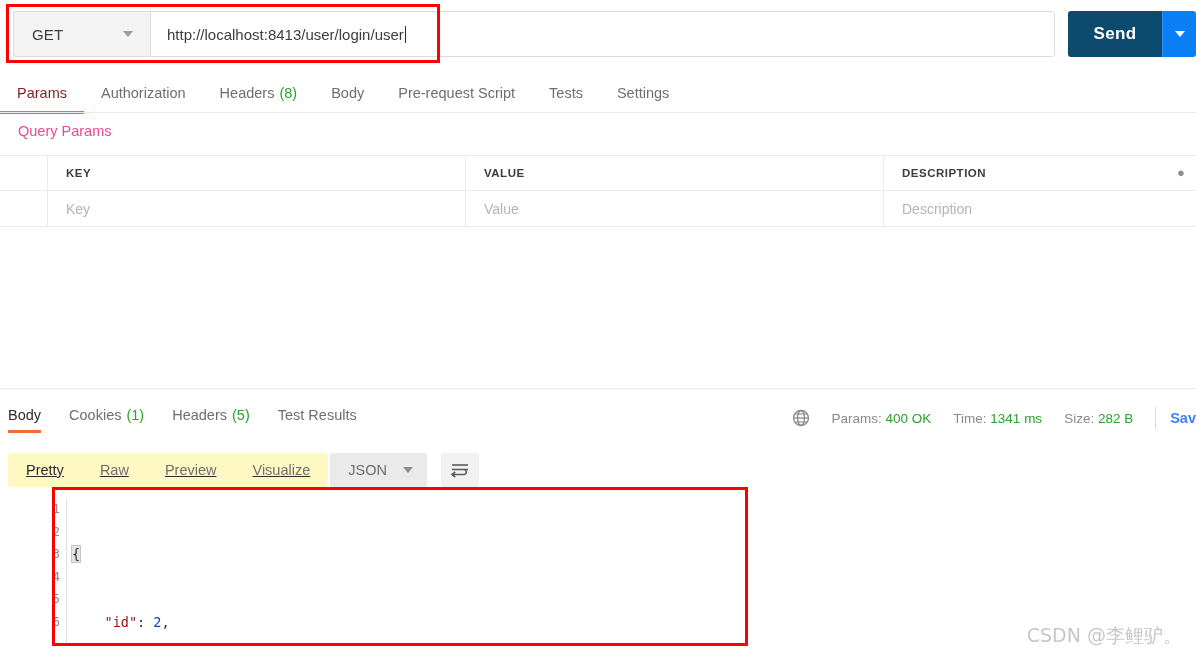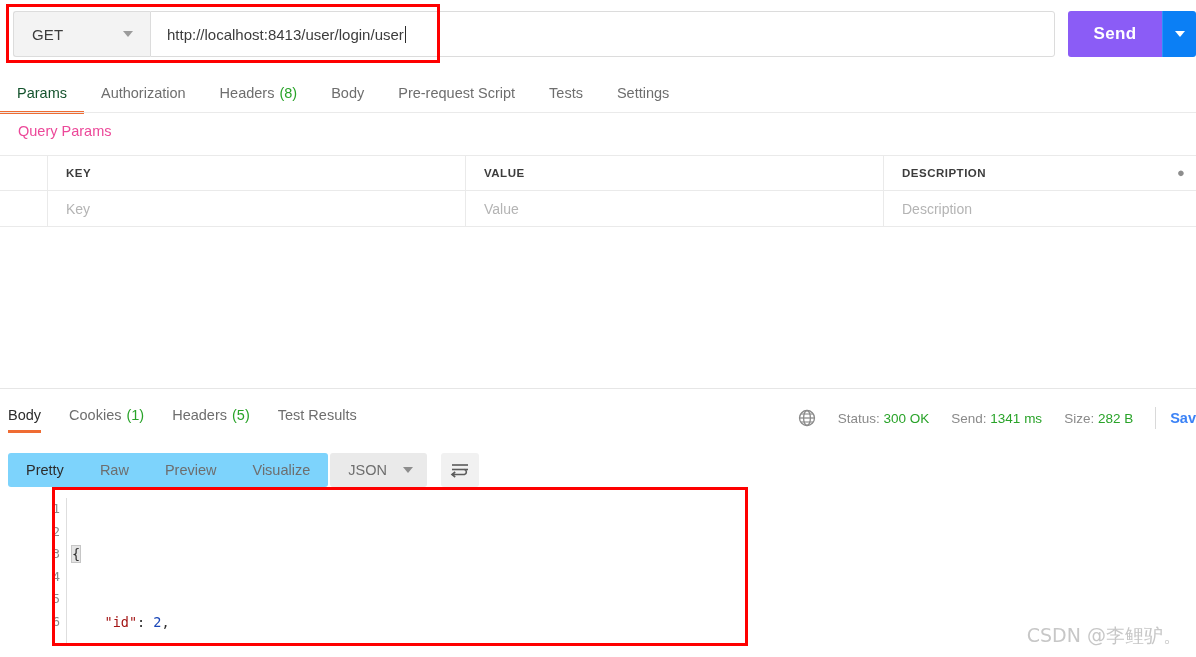--- a/index.html
+++ b/index.html
@@ -54,21 +54,21 @@
   
   .anno-url {
     position: absolute; left: 6px; top: 4px;
     width: 434px; height: 59px;
     border: 3px solid #fe0000;
     pointer-events: none;
   }
   .send-btn {
     position: absolute; left: 1068px; top: 11px;
     width: 94px; height: 46px;
-    background: #8b5cf6; border-radius: 3px 0 0 3px;
+    background: #0c4a6e; border-radius: 3px 0 0 3px;
     display: flex; align-items: center; justify-content: center;
     cursor: pointer;
   }
   .send-btn span { color: #fff; font-size: 17px; font-weight: bold; letter-spacing: .3px; }
   .send-caret-btn {
     position: absolute; left: 1162px; top: 11px;
     width: 34px; height: 46px;
     background: #0b7ff5; border-radius: 0 3px 3px 0;
     border-left: 1px solid #2e92f7;
     display: flex; align-items: center; justify-content: center;
@@ -83,21 +83,21 @@
   
   .req-tabs {
     position: absolute; left: 0; top: 76px; width: 1196px; height: 36px;
     display: flex; align-items: flex-start;
   }
   .req-tab {
     position: relative; padding: 0 17px; height: 34px;
     font-size: 14.5px; color: #6e6e6e; cursor: pointer;
     display: flex; align-items: center; white-space: nowrap;
   }
-  .req-tab.active { color: #14532d; }
+  .req-tab.active { color: #7f1d1d; }
   .req-tab.active::after {
     content: ""; position: absolute; left: 0; right: 0; bottom: -4px;
     height: 3px; background: #ef6c33;
   }
   .tab-count { color: #29a329; margin-left: 5px; }
   .tabs-underline {
     position: absolute; left: 0; top: 112px; width: 1196px; height: 1px;
     background: #eaeaea;
   }
 
@@ -163,21 +163,21 @@
   }
   .save-link { color: #3b82f6; font-weight: bold; font-size: 14.5px; }
 
   
   .viewer-toolbar {
     position: absolute; left: 8px; top: 453px;
     display: flex; align-items: center; height: 34px;
   }
   .vt-group {
     display: flex; align-items: center; height: 34px;
-    background: #7dd3fc; border-radius: 3px;
+    background: #fef9c3; border-radius: 3px; text-decoration: underline;
   }
   .vt-btn {
     padding: 0 18px; height: 34px; display: flex; align-items: center;
     font-size: 14.5px; color: #6e6e6e; cursor: pointer;
   }
   .vt-btn.active { color: #2c2c2c; }
   .vt-select {
     display: flex; align-items: center; height: 34px;
     background: #eaeaea; border-radius: 3px; margin-left: 2px;
     padding: 0 14px 0 18px; cursor: pointer;
@@ -345,24 +345,24 @@
   <div class="resp-meta">
     <span class="globe-icon">
       <svg width="18" height="18" viewBox="0 0 18 18">
         <circle cx="9" cy="9" r="7.5" fill="none" stroke="#8a8a8a" stroke-width="1.3"></circle>
         <ellipse cx="9" cy="9" rx="3.4" ry="7.5" fill="none" stroke="#8a8a8a" stroke-width="1.3"></ellipse>
         <line x1="1.5" y1="9" x2="16.5" y2="9" stroke="#8a8a8a" stroke-width="1.3"></line>
         <line x1="2.6" y1="5" x2="15.4" y2="5" stroke="#8a8a8a" stroke-width="1.1"></line>
         <line x1="2.6" y1="13" x2="15.4" y2="13" stroke="#8a8a8a" stroke-width="1.1"></line>
       </svg>
     </span>
-    <span class="meta-item"><span>Status:</span>
-      <span class="meta-val">300 OK</span>
+    <span class="meta-item"><span>Params:</span>
+      <span class="meta-val">400 OK</span>
     </span>
-    <span class="meta-item"><span>Send:</span>
+    <span class="meta-item"><span>Time:</span>
       <span class="meta-val">1341 ms</span>
     </span>
     <span class="meta-item"><span>Size:</span>
       <span class="meta-val">282 B</span>
     </span>
     <span class="meta-sep"></span>
     <span class="save-link">Sav</span>
   </div>
 
   <div class="viewer-toolbar">

